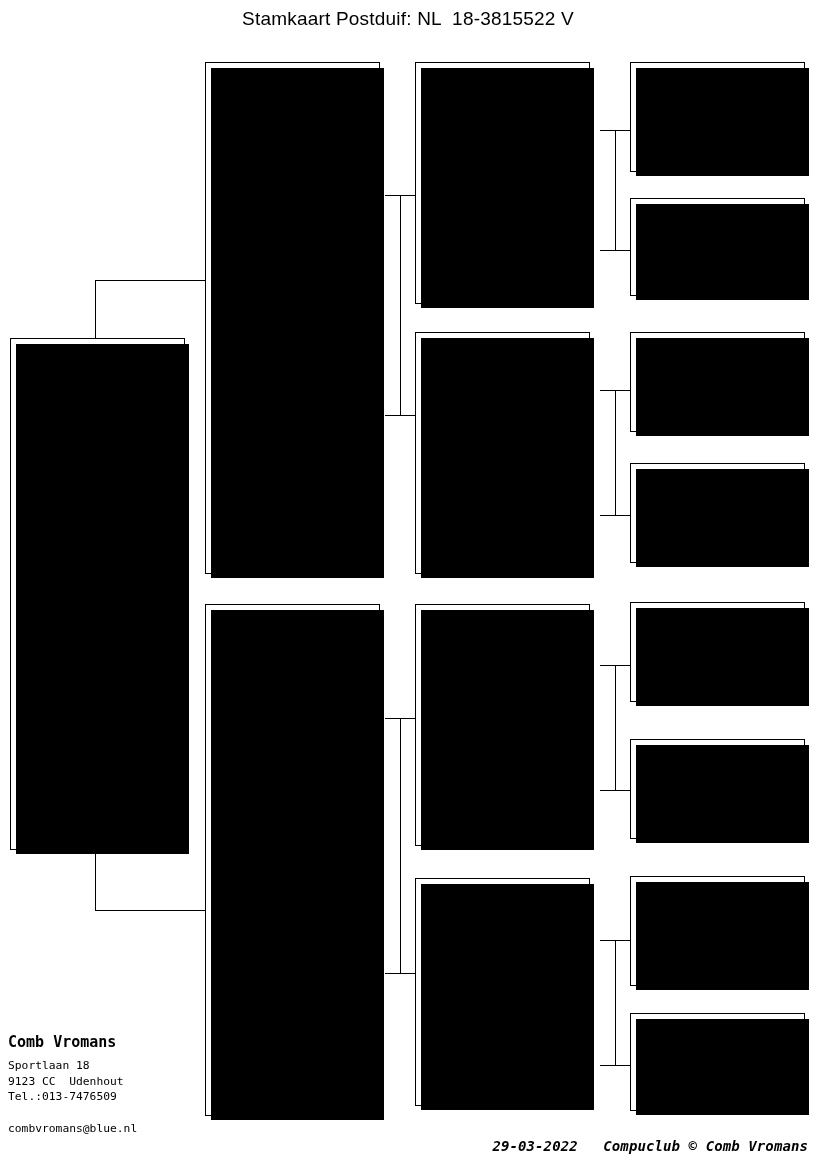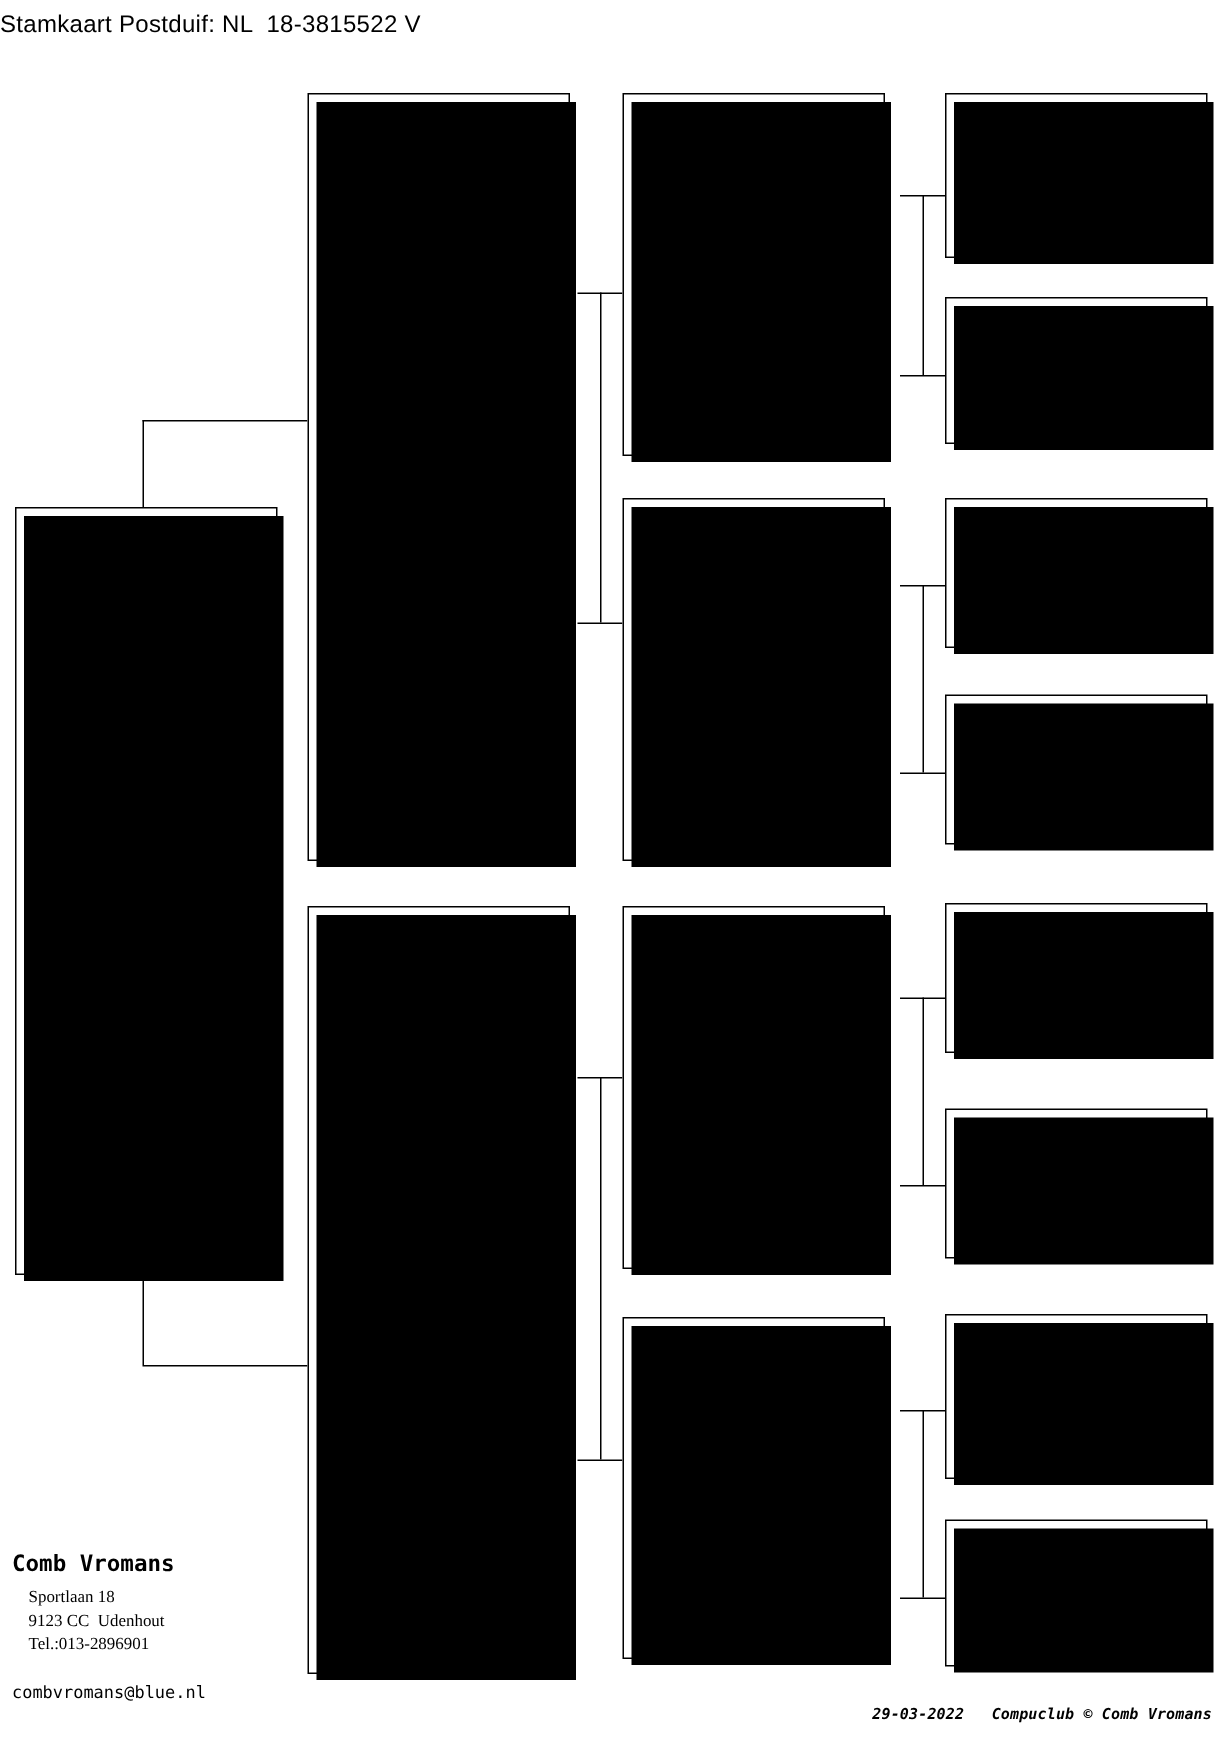--- a/index.html
+++ b/index.html
@@ -21,22 +21,23 @@
     width: 816px;
     height: 1172px;
   }
 
   
   .title {
     position: absolute;
     left: 0;
     top: 8px;
     width: 816px;
+    text-align: center;
     font-family: "Liberation Sans", sans-serif;
-    font-size: 16px;
+    font-size: 19px;
     letter-spacing: 0.2px;
     white-space: pre;
   }
 
   
   .line {
     position: absolute;
     background: #000000;
   }
   .line.h { height: 1px; }
@@ -86,39 +87,38 @@
     position: absolute;
     left: 8px;
     top: 1033px;
     font-family: "DejaVu Sans Mono", "Liberation Mono", monospace;
     font-weight: bold;
     font-size: 15px;
     white-space: pre;
   }
   .footer-lines {
     position: absolute;
-    left: 19px;
+    left: 8px;
     top: 1058px;
     font-size: 11.3px;
     line-height: 15.6px;
-    font-family: Liberation Serif, serif;
   }
   .footer-lines div { white-space: pre; }
   .footer-email {
     position: absolute;
     left: 8px;
     top: 1122px;
     font-size: 11.3px;
     white-space: pre;
   }
   .footer-credit {
     position: absolute;
     right: 8px;
     top: 1138px;
-    font-size: 10px;
+    font-size: 14px;
     font-style: italic;
     font-weight: bold;
     white-space: pre;
     letter-spacing: 0.1px;
   }
 </style>
 </head>
 <body>
 
 <div id="page">
@@ -417,18 +417,18 @@
         <div class="ln">with Bergerac doffer</div>
         <div class="ln">mother to:11,20,20</div>
         <div class="ln">24,24,25,26,26 NAT.</div>
       </div>
   </div>
 
   <div class="footer-name">Comb Vromans</div>
   <div class="footer-lines">
       <div class="ln">Sportlaan 18</div>
       <div class="ln">9123 CC  Udenhout</div>
-      <div class="ln">Tel.:013-2896901</div>
+      <div class="ln">Tel.:013-7476509</div>
     </div>
   <div class="footer-email">combvromans@blue.nl</div>
   <div class="footer-credit">29-03-2022   Compuclub © Comb Vromans</div>
 
 </div>
 
 </body></html>

